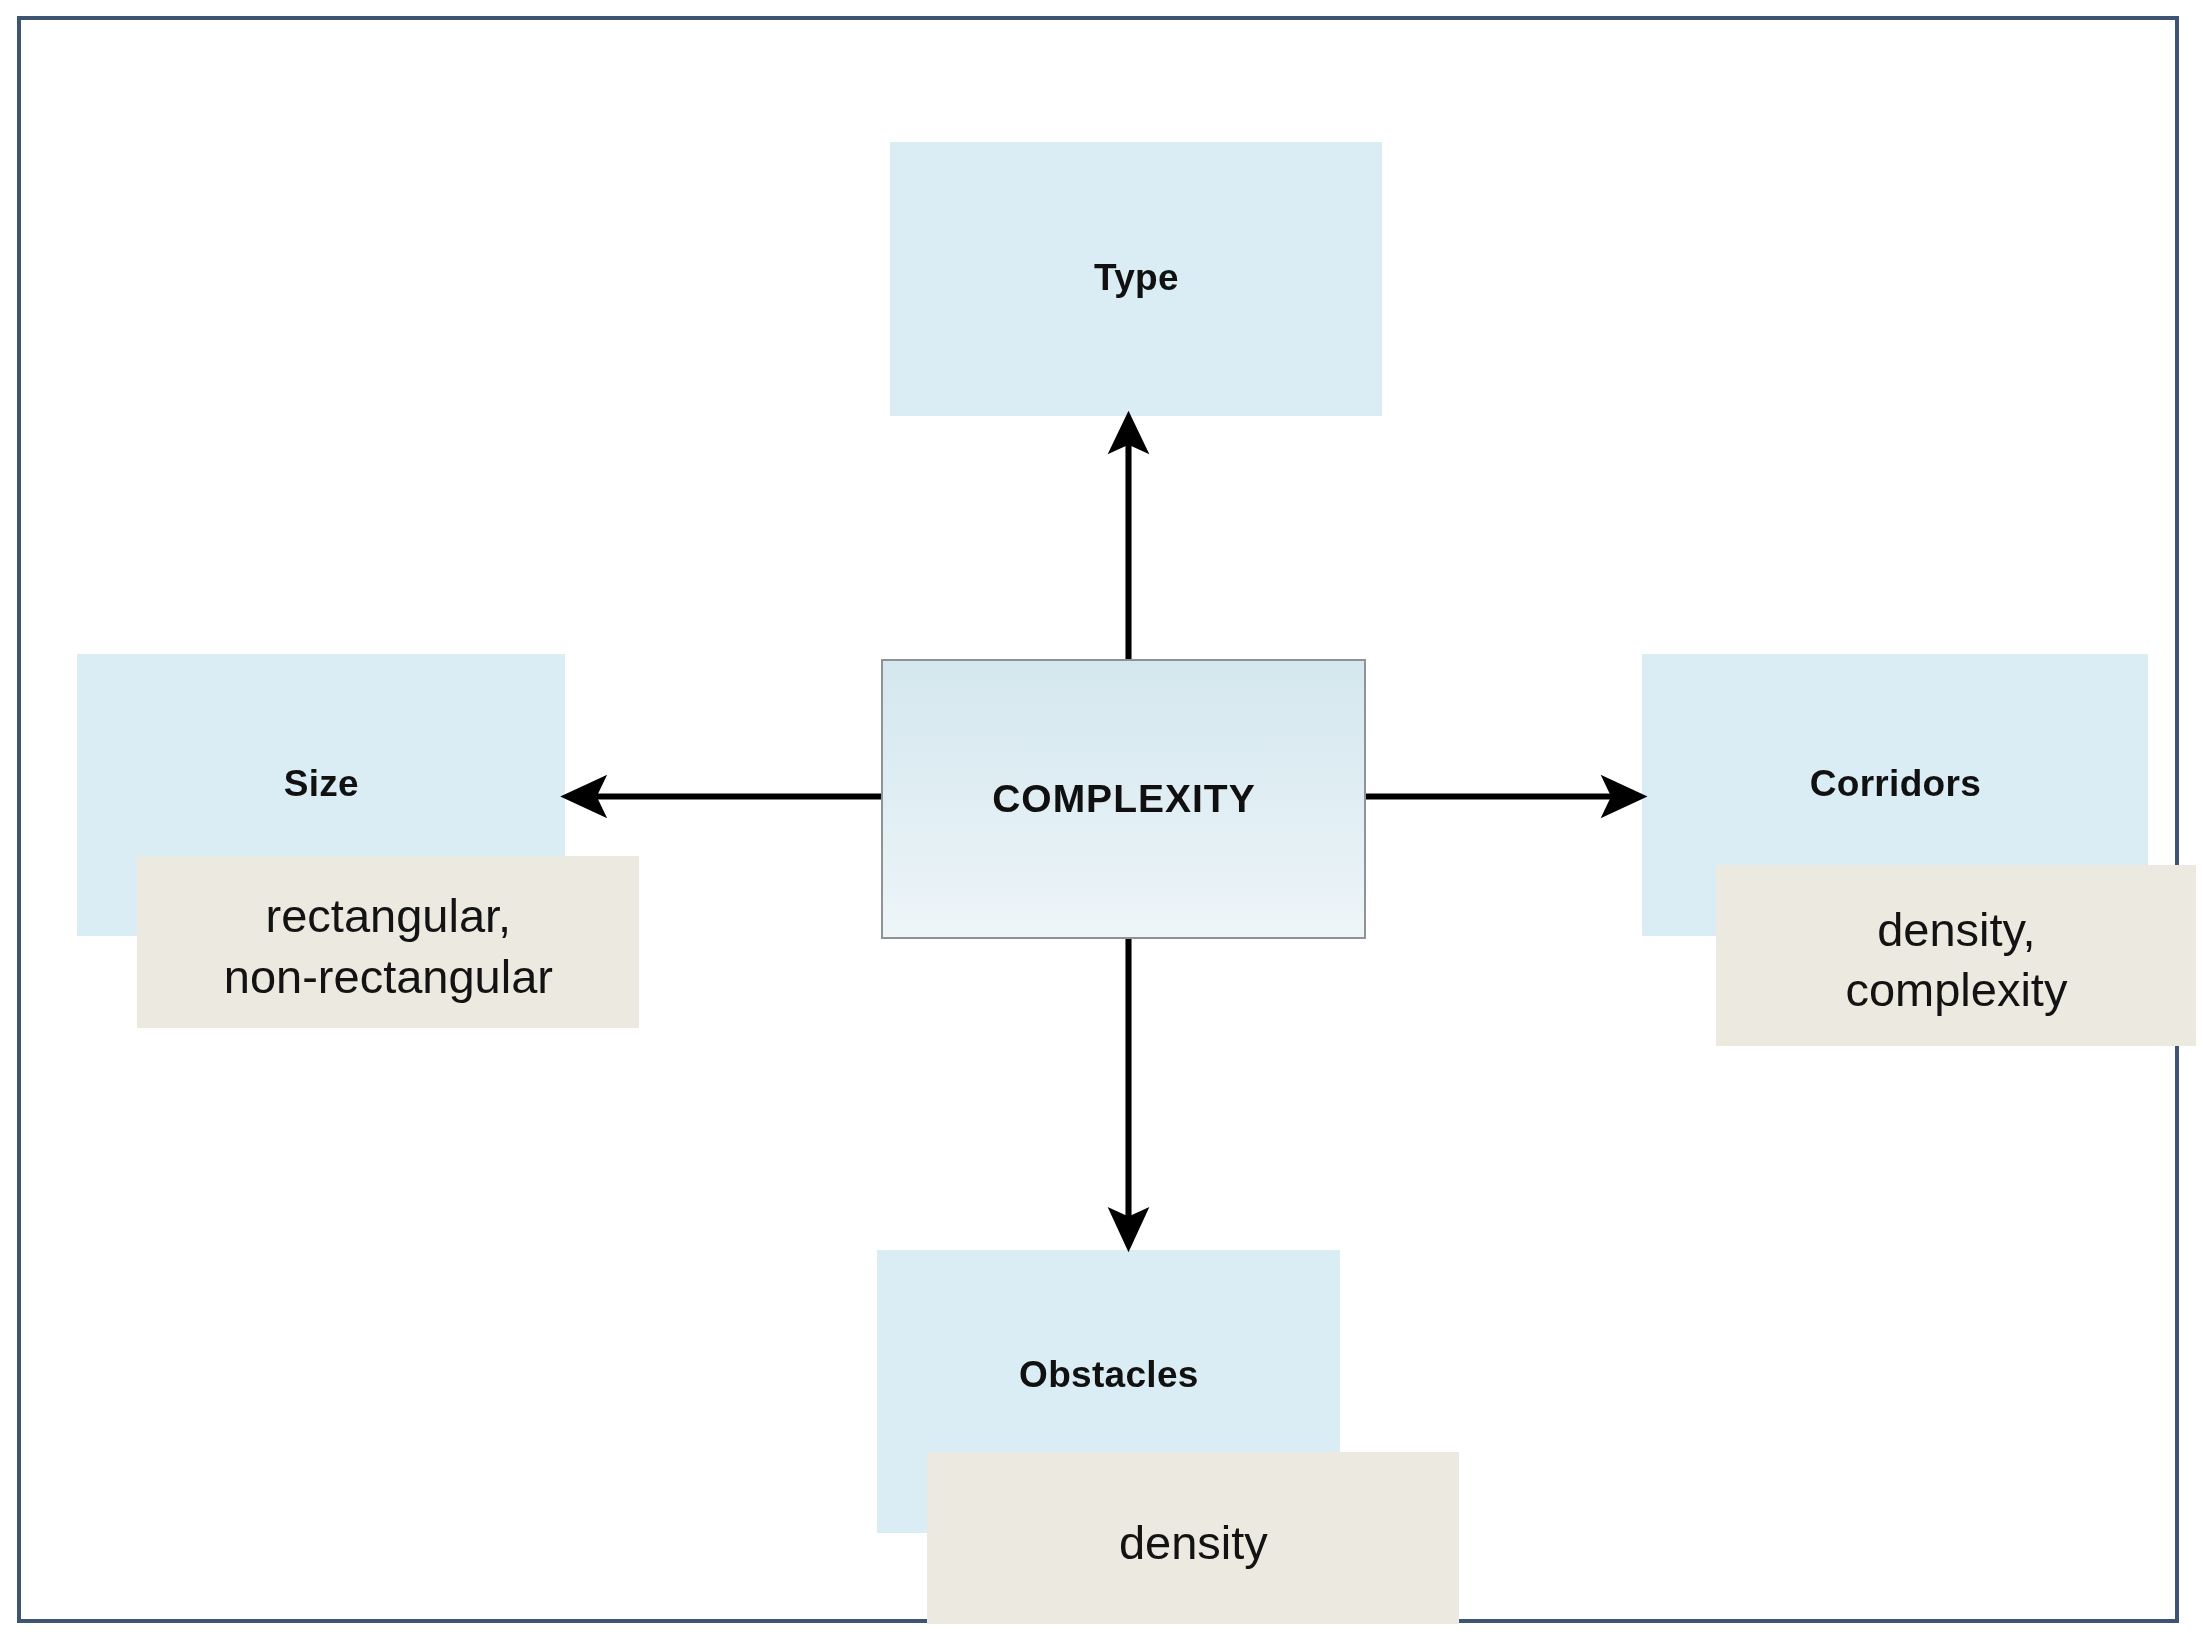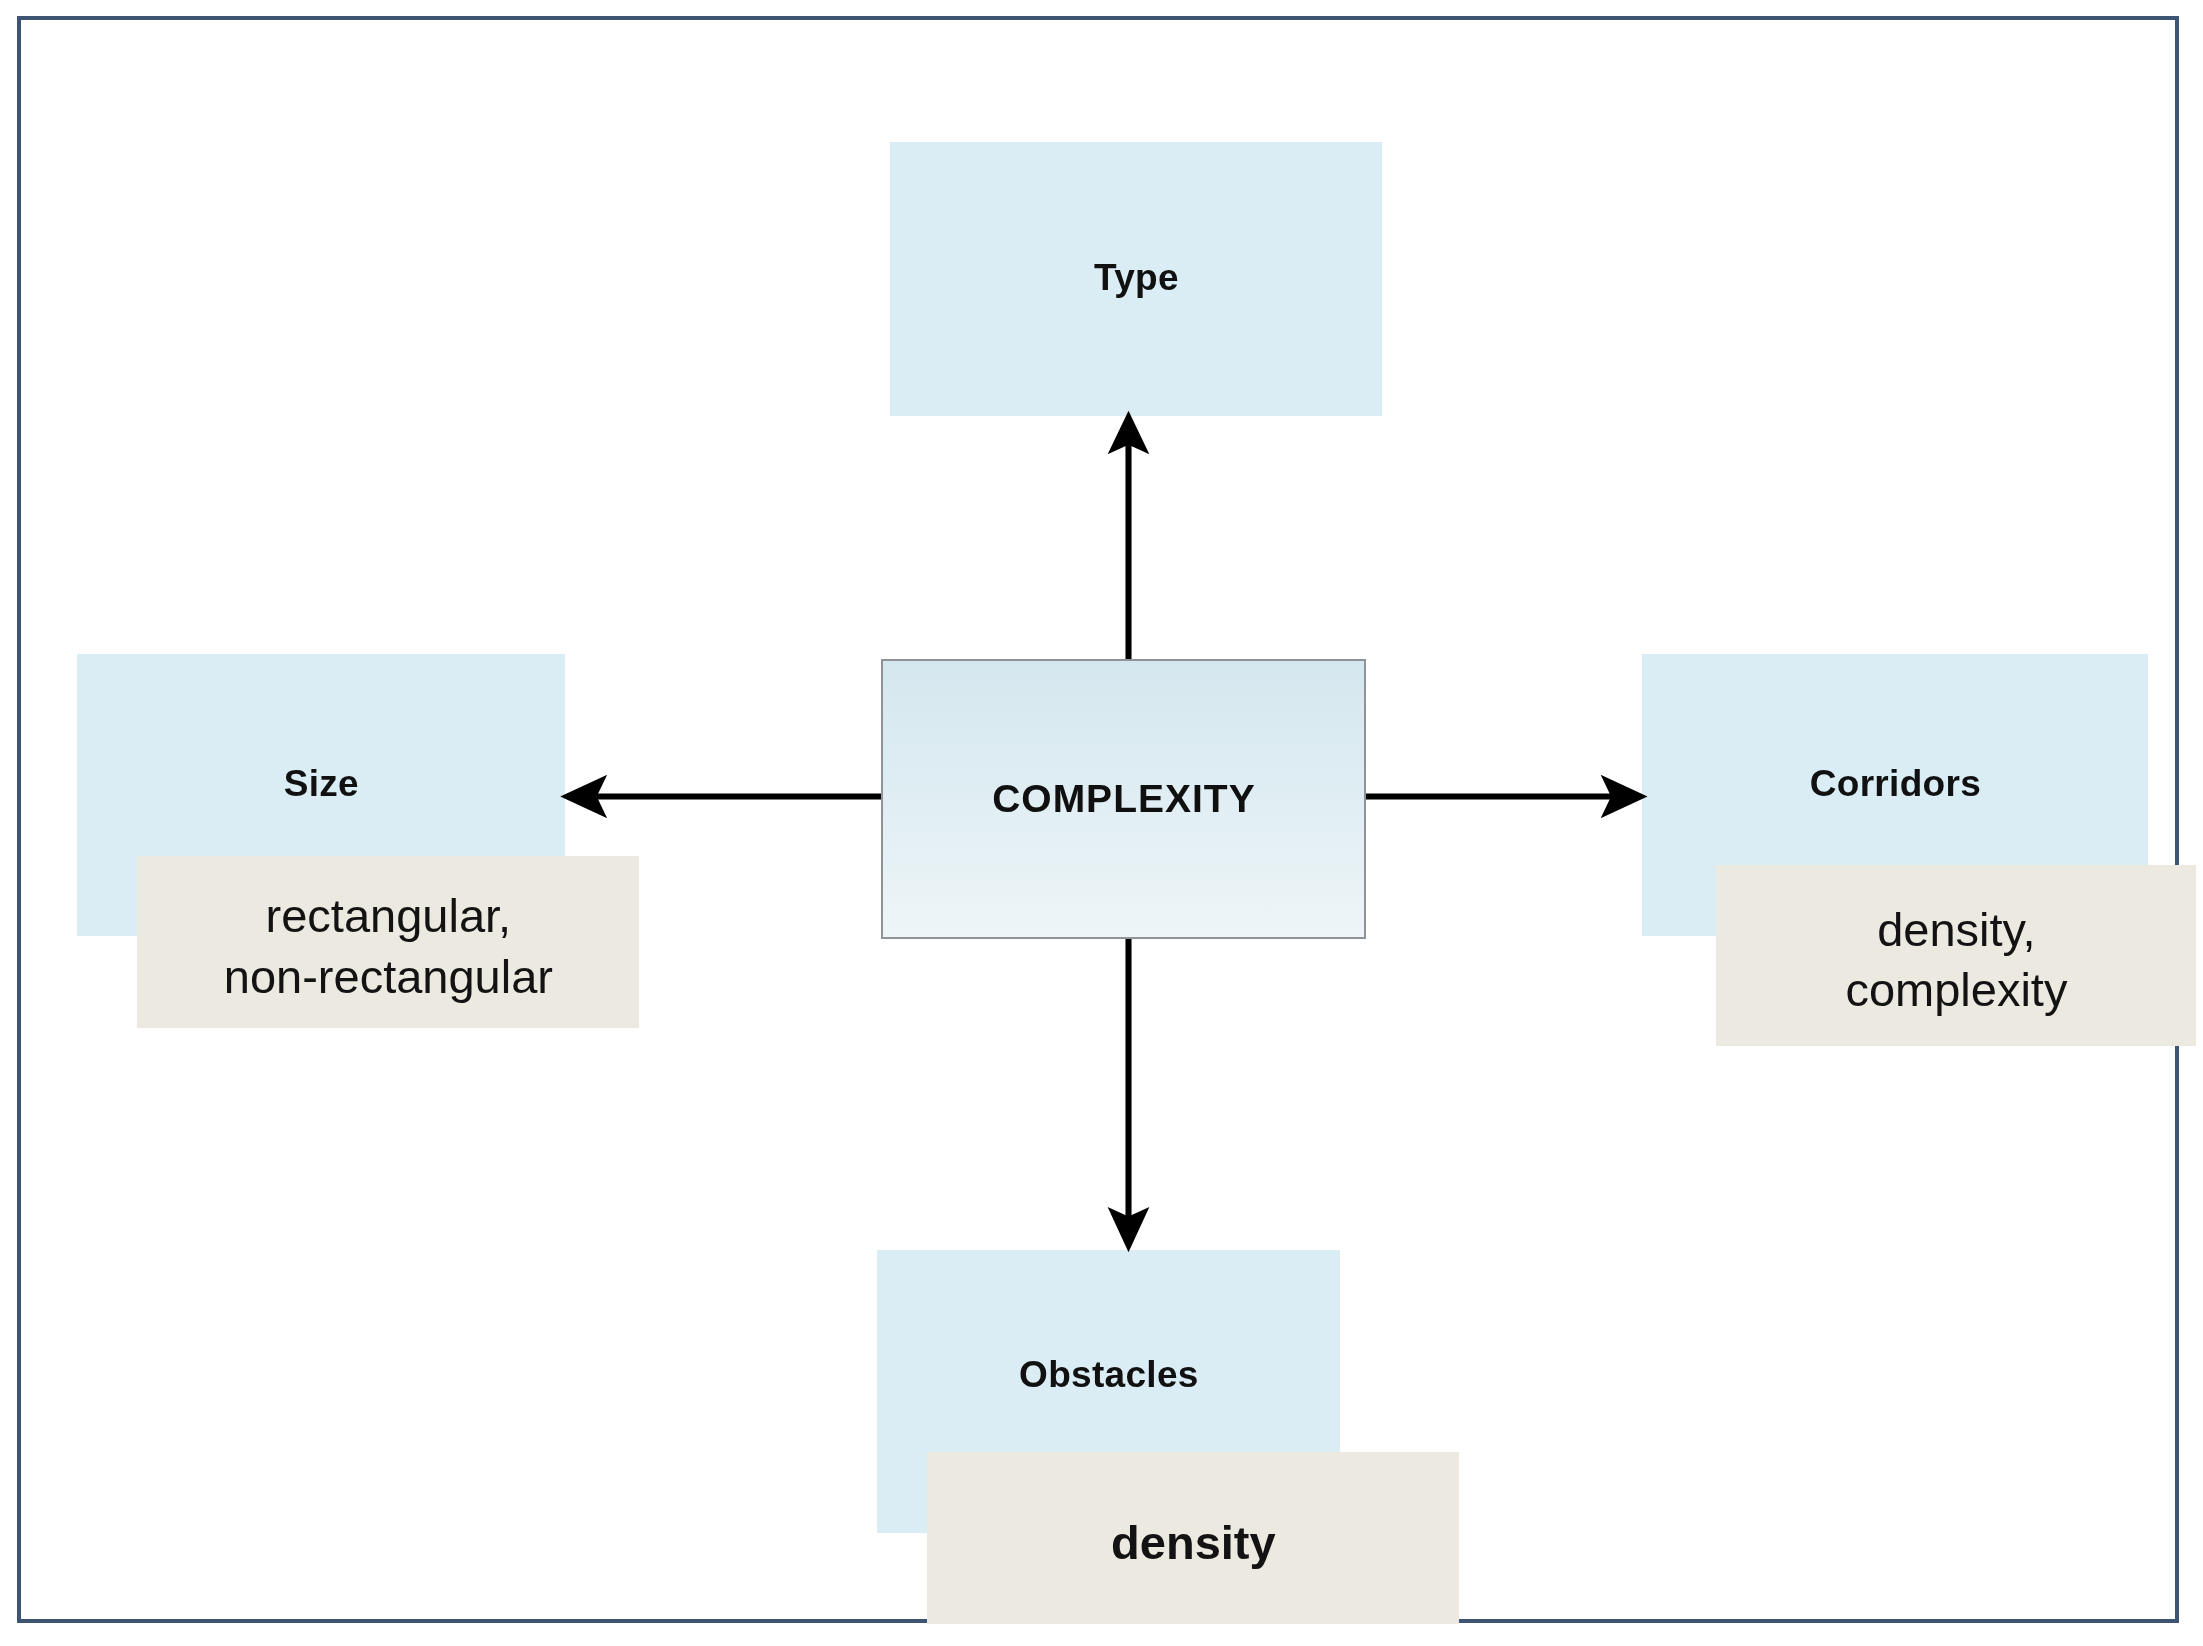--- a/index.html
+++ b/index.html
@@ -99,21 +99,21 @@
   #detail-obst { left: 906px; top: 1432px; width: 532px; height: 172px; }
 
   
   #box-type .node-label   { transform: translateY(-10.4px); }
   #box-corr .node-label   { transform: translateY(-10.4px); }
   #box-obst .node-label   { transform: translateY(-15.6px); }
   #box-size .node-label   { transform: translateY(0px); }
 
   #detail-type .detail-label { transform: translateY(5.2px); }
   #detail-corr .detail-label { transform: translateY(5.2px); }
-  #detail-obst .detail-label { transform: translateY(5.2px); font-weight: bold; }
+  #detail-obst .detail-label { transform: translateY(5.2px); }
 
   
   .arrow {
     position: absolute;
     z-index: 4;
   }
   #arrow-up    { left: 1071px; top: 389px;  width: 73px;  height: 254px; }
   #arrow-down  { left: 1071px; top: 914px; width: 73px;  height: 320px; }
   #arrow-left  { left: 534px;  top: 740px;  width: 332px; height: 73px; }
   #arrow-right { left: 1340px; top: 740px;  width: 290px; height: 73px; }

